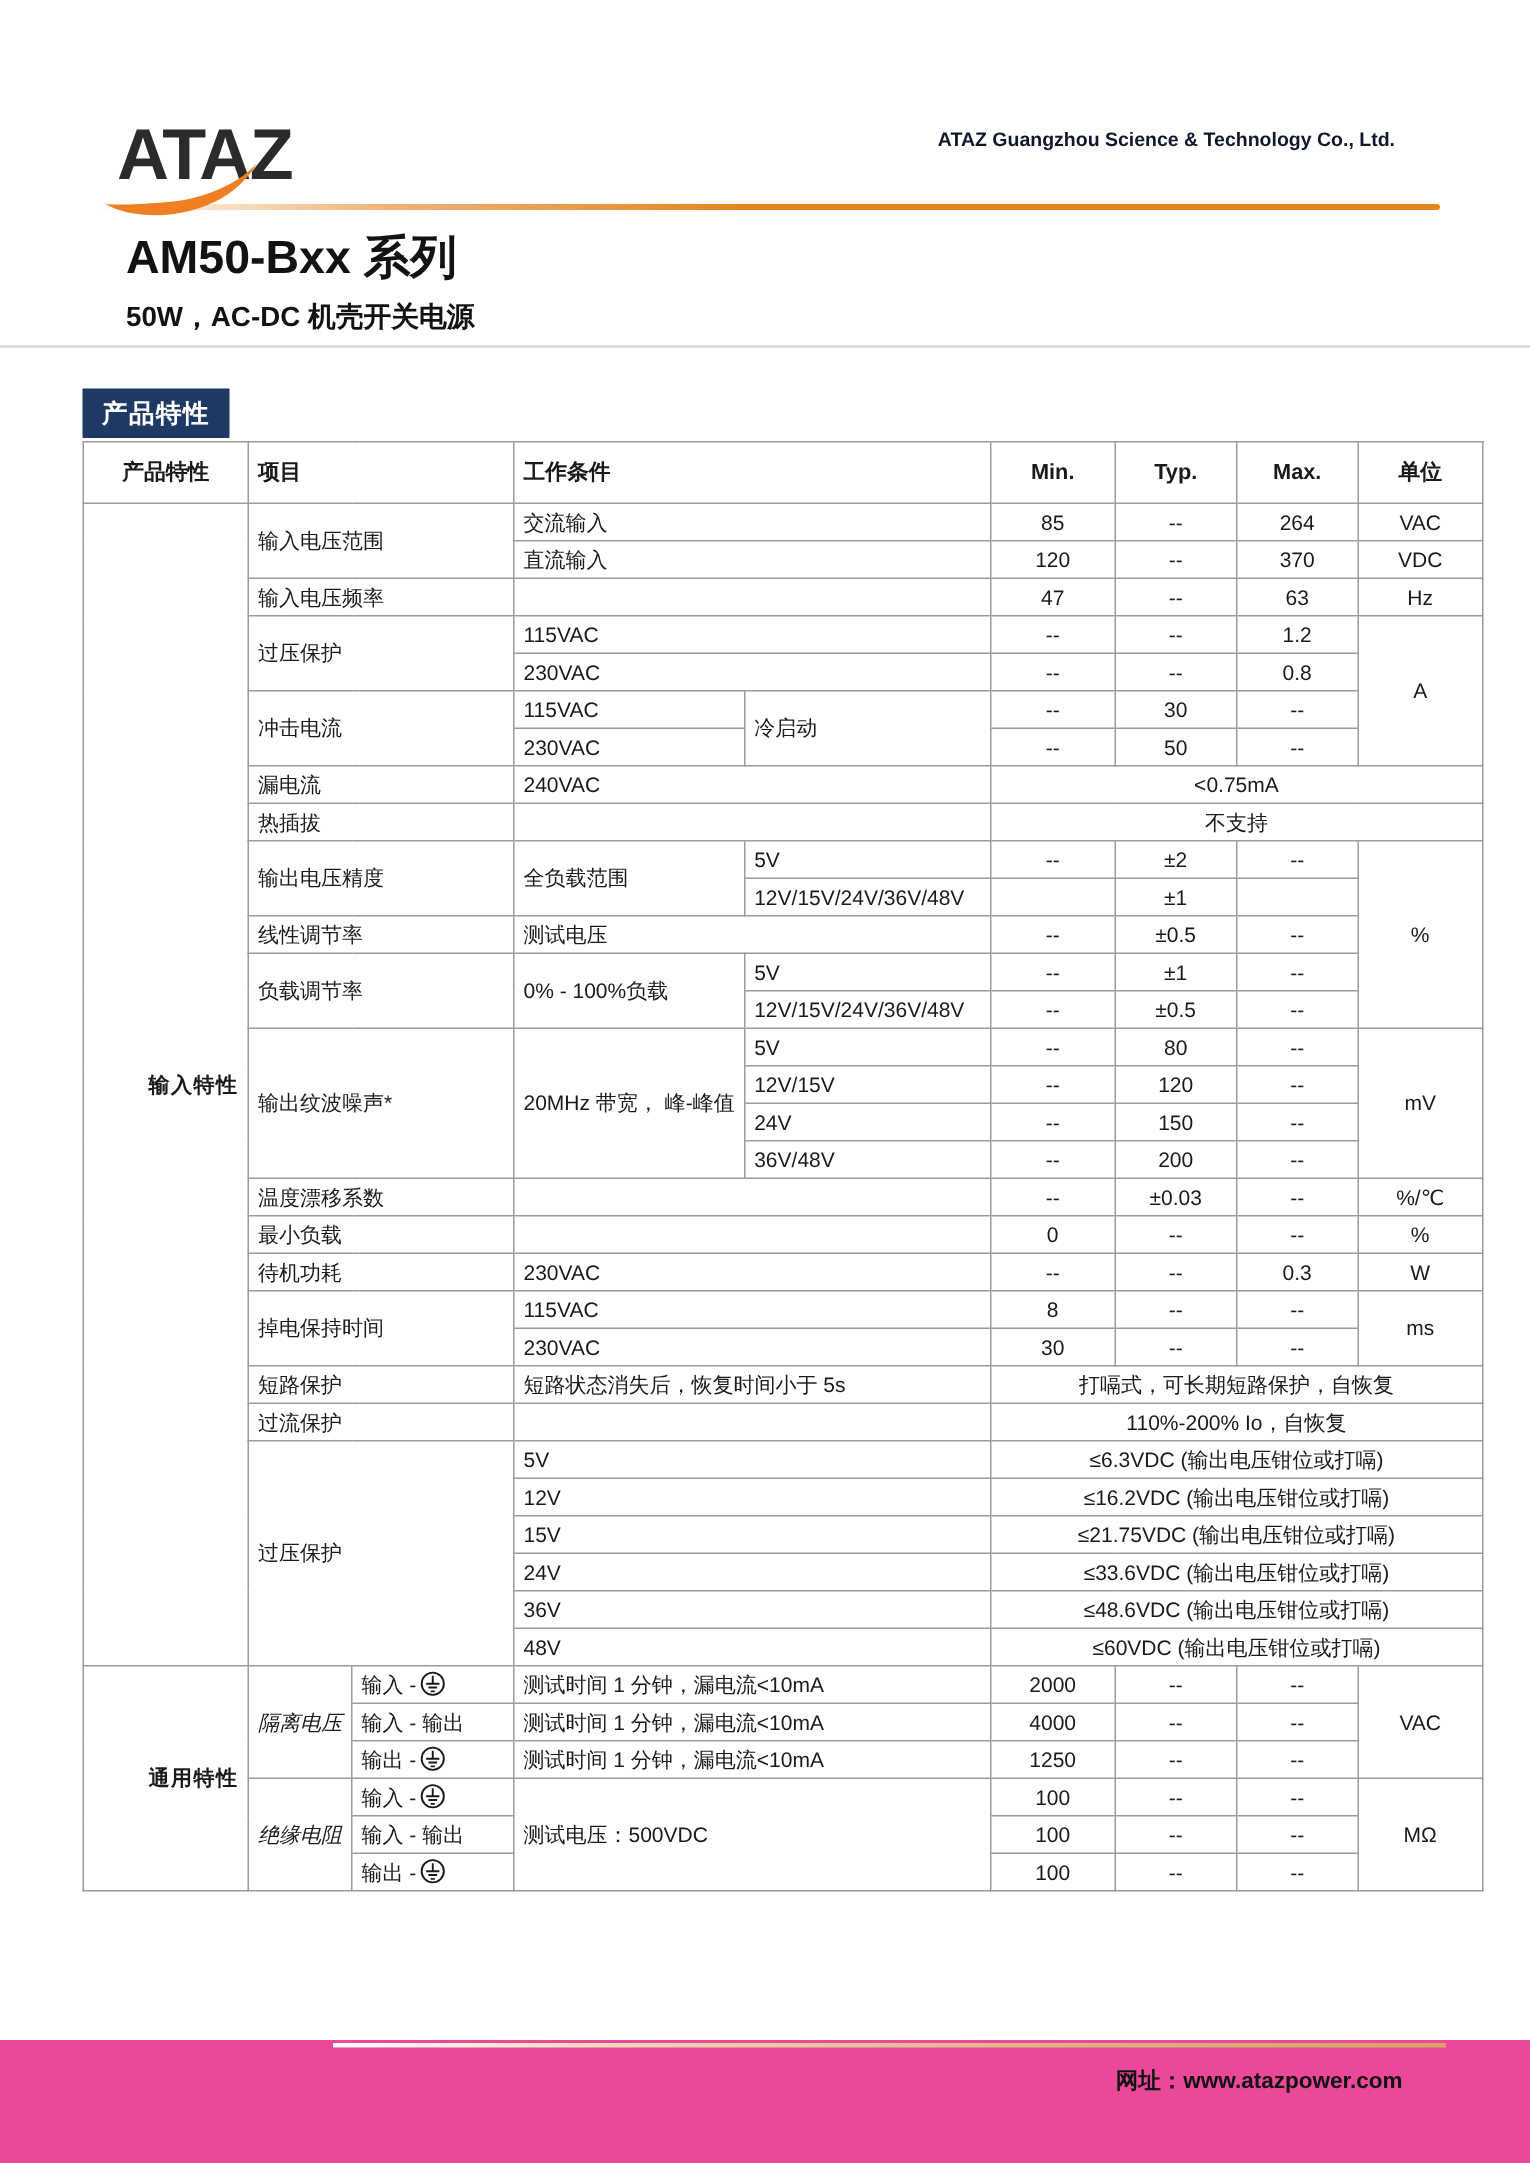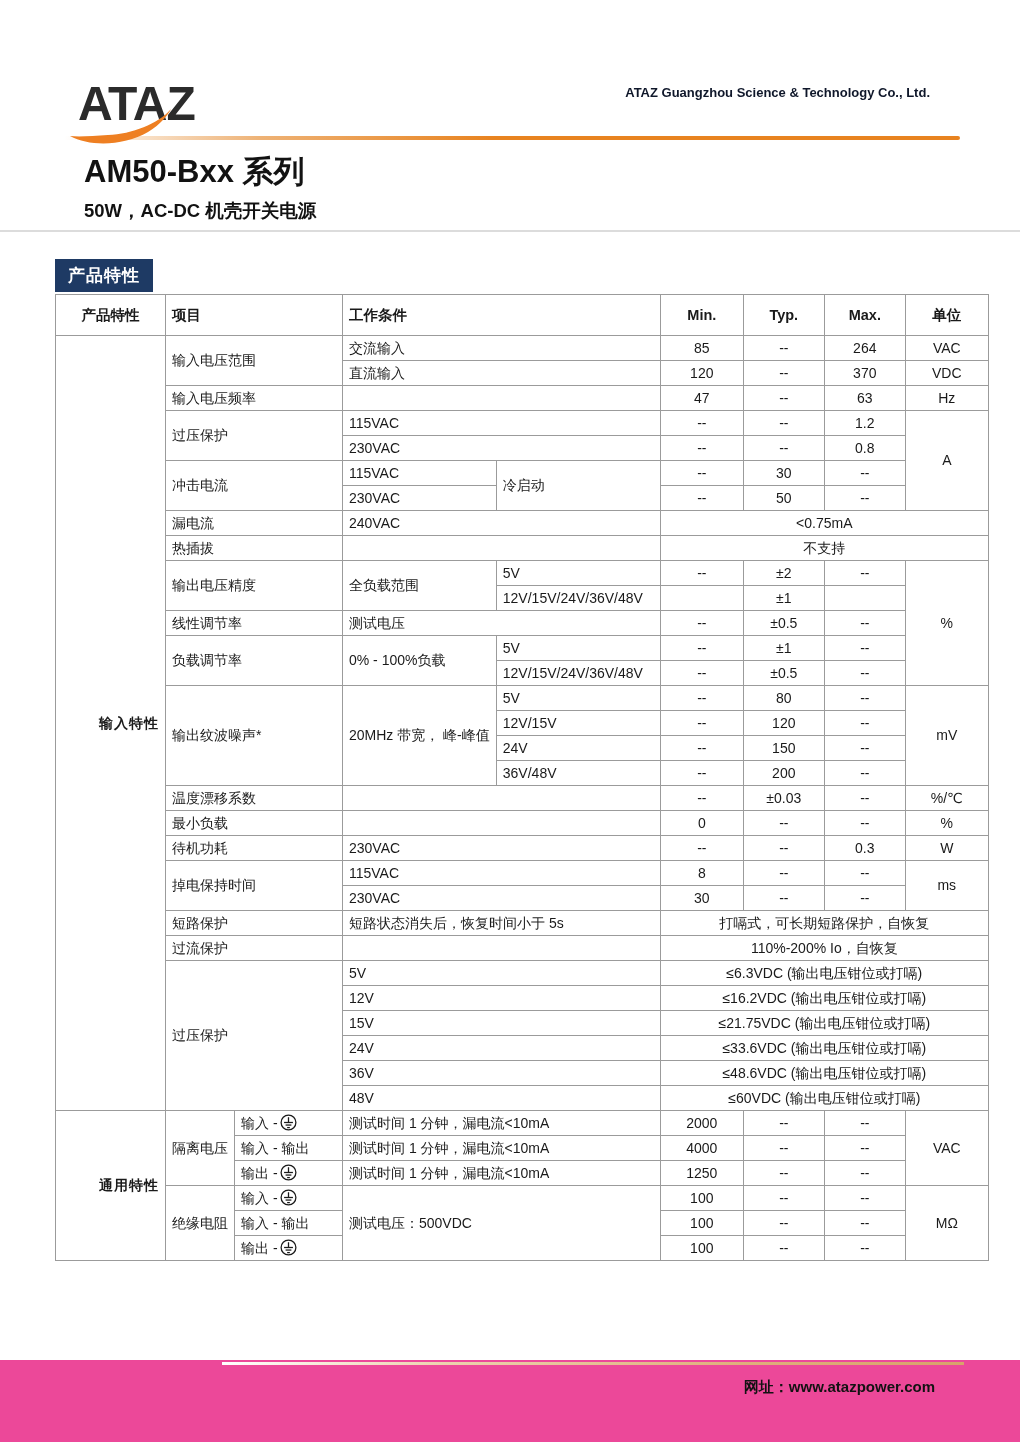--- a/index.html
+++ b/index.html
@@ -25,21 +25,21 @@
 
   
   .spec-table { position:absolute; left:55px; top:294px; border-collapse:collapse; table-layout:fixed; }
   .spec-table td, .spec-table th { border:1px solid #9b9b9b; padding:0 6px; height:24px;
            font-size:14px; line-height:1.15; white-space:nowrap; overflow:visible; vertical-align:middle; }
   .spec-table thead th { height:40px; font-size:14.5px; font-weight:bold; }
   .tl { text-align:left; }
   .ct { text-align:center; }
   .feat { font-size:17px; font-weight:bold; text-align:right; letter-spacing:1px; white-space:nowrap; }
   .wrap { white-space:pre-line; }
-  .cat { white-space:normal; line-height:1.3; }
+  .cat { white-space:normal; line-height:1.3;font-style:italic; }
   .earth-icon { vertical-align:-3px; margin-left:2px; }
 
   
   .footer { position:absolute; left:0; top:1318px; width:1020px; height:124px; background:#ec4899;margin-top:42px; }
   .footer-rule { position:absolute; left:222px; top:2px; width:742px; height:3px;
                  background:linear-gradient(90deg,#ffffff 0%, #ecd2ae 30%, #dfaf7c 70%, #d8a26b 100%); }
   .website { position:absolute; top:18px; right:85px; font-size:15px; font-weight:bold; color:#121212; }
   .pagenum { position:absolute; top:84px; right:70px; font-size:15px; font-weight:bold; color:#121212; letter-spacing:2px; }
 </style>
 </head>

